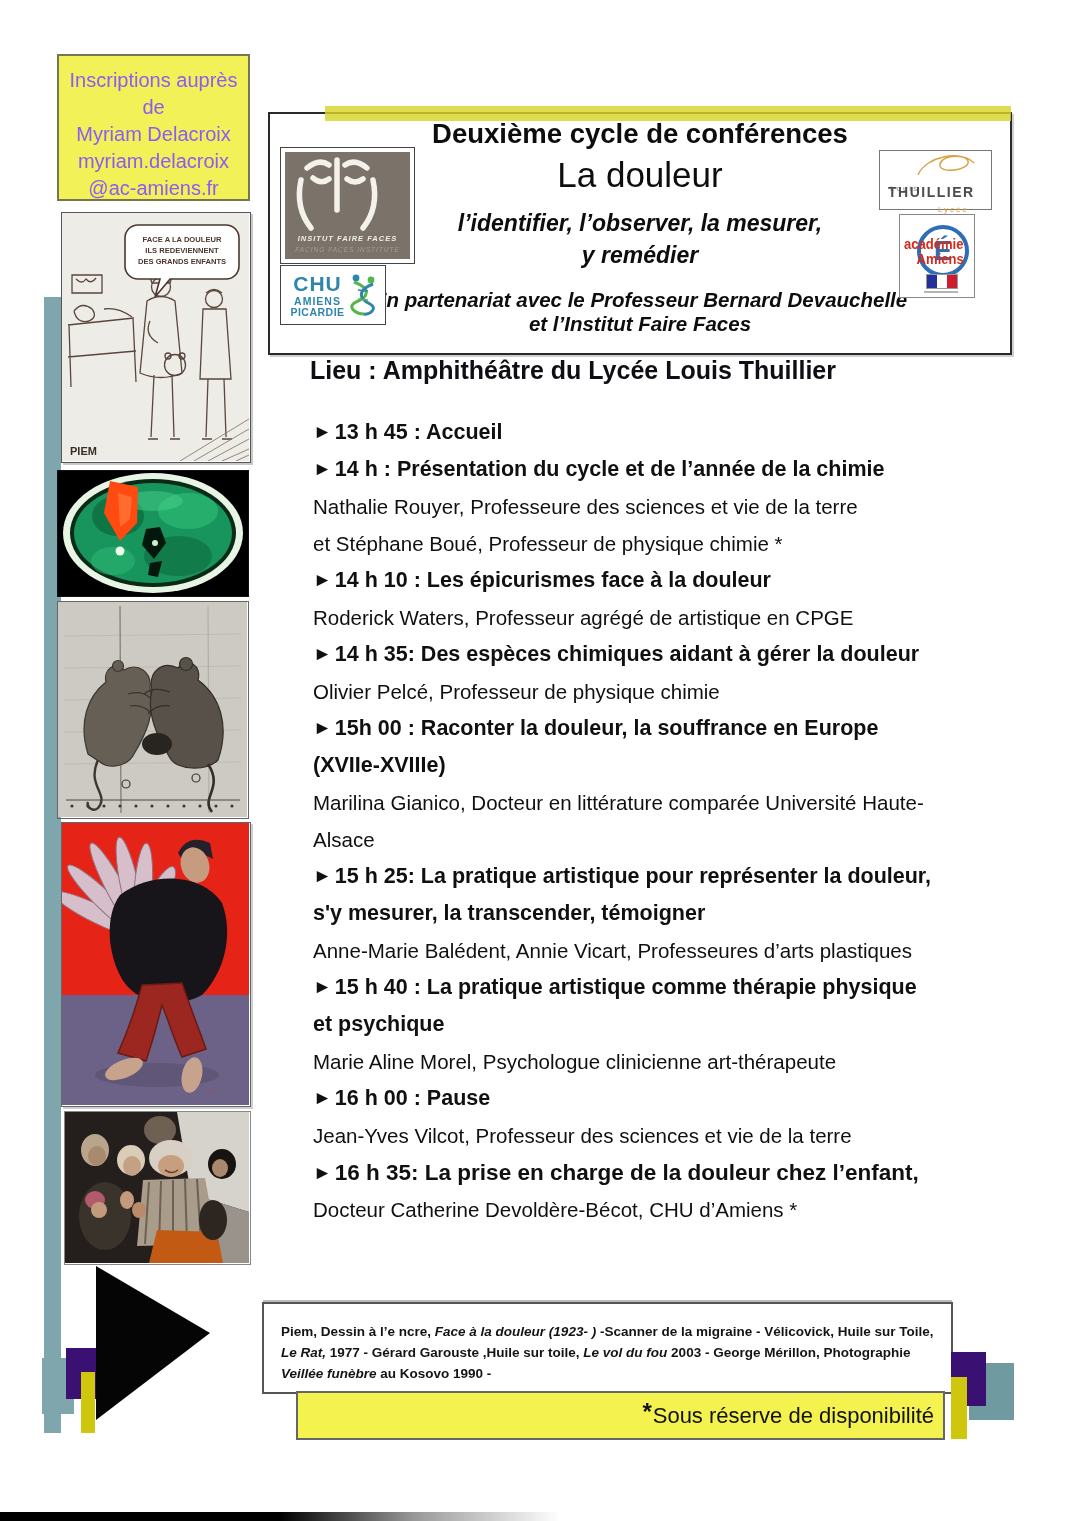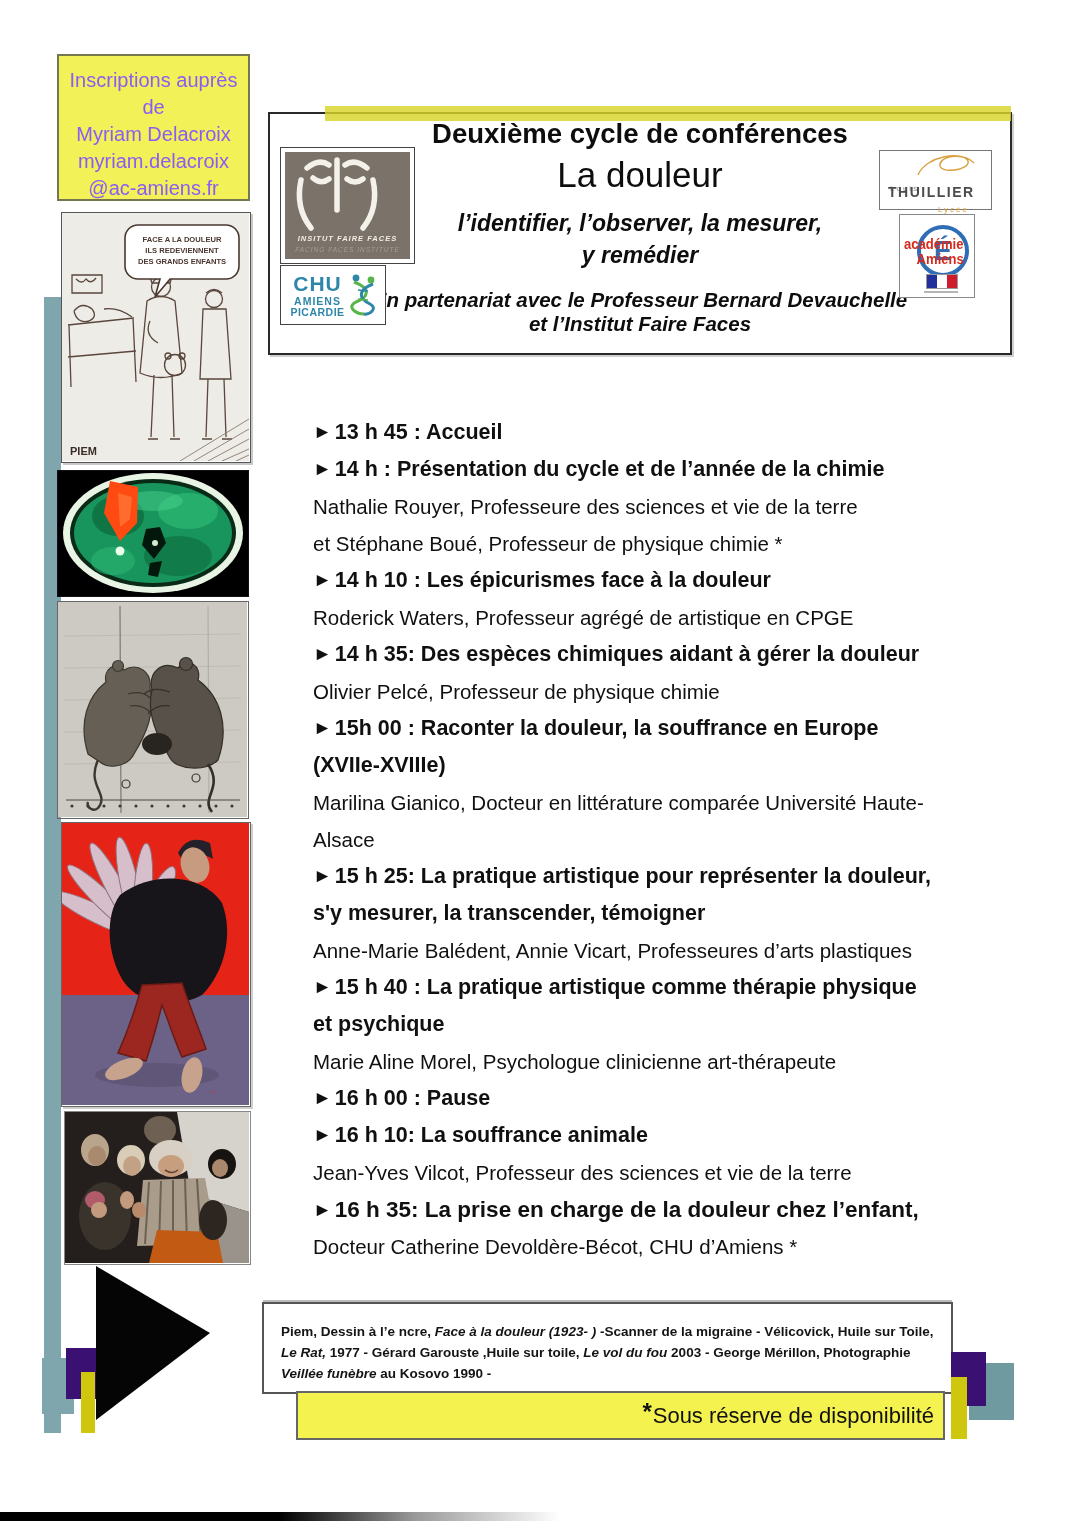--- a/index.html
+++ b/index.html
@@ -182,20 +182,21 @@
           <i class="f1"></i>
           <i class="f2"></i>
           <i class="f3"></i>
         </div>
       <div class="ac-flagtxt"></div>
     </div>
   </div>
 
   <div class="title-strip"></div>
 
+  <div class="lieu">Lieu : Amphithéâtre du Lycée Louis Thuillier</div>
 
   <div class="program">
       <div class="prog-line t"><span class="arrow">►</span><span>13 h 45 : Accueil</span></div>
       <div class="prog-line t"><span class="arrow">►</span><span>14 h : Présentation du cycle  et de l’année de la chimie</span></div>
       <div class="prog-line s"><span>Nathalie Rouyer, Professeure des sciences et vie de la terre</span></div>
       <div class="prog-line s"><span>et Stéphane Boué,  Professeur de physique chimie *</span></div>
       <div class="prog-line t"><span class="arrow">►</span><span>14 h 10 :  Les épicurismes face à la douleur</span></div>
       <div class="prog-line s"><span>Roderick Waters, Professeur agrégé de artistique en CPGE</span></div>
       <div class="prog-line t"><span class="arrow">►</span><span>14 h 35:  Des  espèces chimiques aidant à gérer la douleur</span></div>
       <div class="prog-line s"><span>Olivier Pelcé, Professeur de physique chimie</span></div>
@@ -203,21 +204,20 @@
       <div class="prog-line t"><span>(XVIIe-XVIIIe)</span></div>
       <div class="prog-line s"><span>Marilina Gianico, Docteur en littérature comparée Université Haute-</span></div>
       <div class="prog-line s"><span>Alsace</span></div>
       <div class="prog-line t"><span class="arrow">►</span><span>15 h 25: La pratique artistique pour représenter la douleur,</span></div>
       <div class="prog-line t"><span>s'y mesurer, la transcender, témoigner</span></div>
       <div class="prog-line s"><span>Anne-Marie Balédent, Annie Vicart, Professeures d’arts plastiques</span></div>
       <div class="prog-line t"><span class="arrow">►</span><span>15 h 40 : La pratique artistique comme thérapie physique</span></div>
       <div class="prog-line t"><span> et psychique</span></div>
       <div class="prog-line s"><span>Marie Aline Morel, Psychologue clinicienne art-thérapeute</span></div>
       <div class="prog-line t"><span class="arrow">►</span><span>16 h 00 : Pause</span></div>
-      <div class="prog-line t"><span class="arrow">►</span><span>16 h 10: La souffrance animale</span></div>
       <div class="prog-line s"><span>Jean-Yves Vilcot, Professeur des sciences et vie de la terre</span></div>
       <div class="prog-line t big"><span class="arrow">►</span><span>16 h 35: La prise en charge de la douleur chez l’enfant,</span></div>
       <div class="prog-line s"><span>Docteur Catherine Devoldère-Bécot, CHU d’Amiens  *</span></div>
     </div>
 
   <div class="teal-bar"></div>
 
   <div class="fig fig-cartoon">
     <svg width="187" height="248" viewBox="0 0 187 248">
       <rect width="187" height="248" fill="#edece7"></rect>

